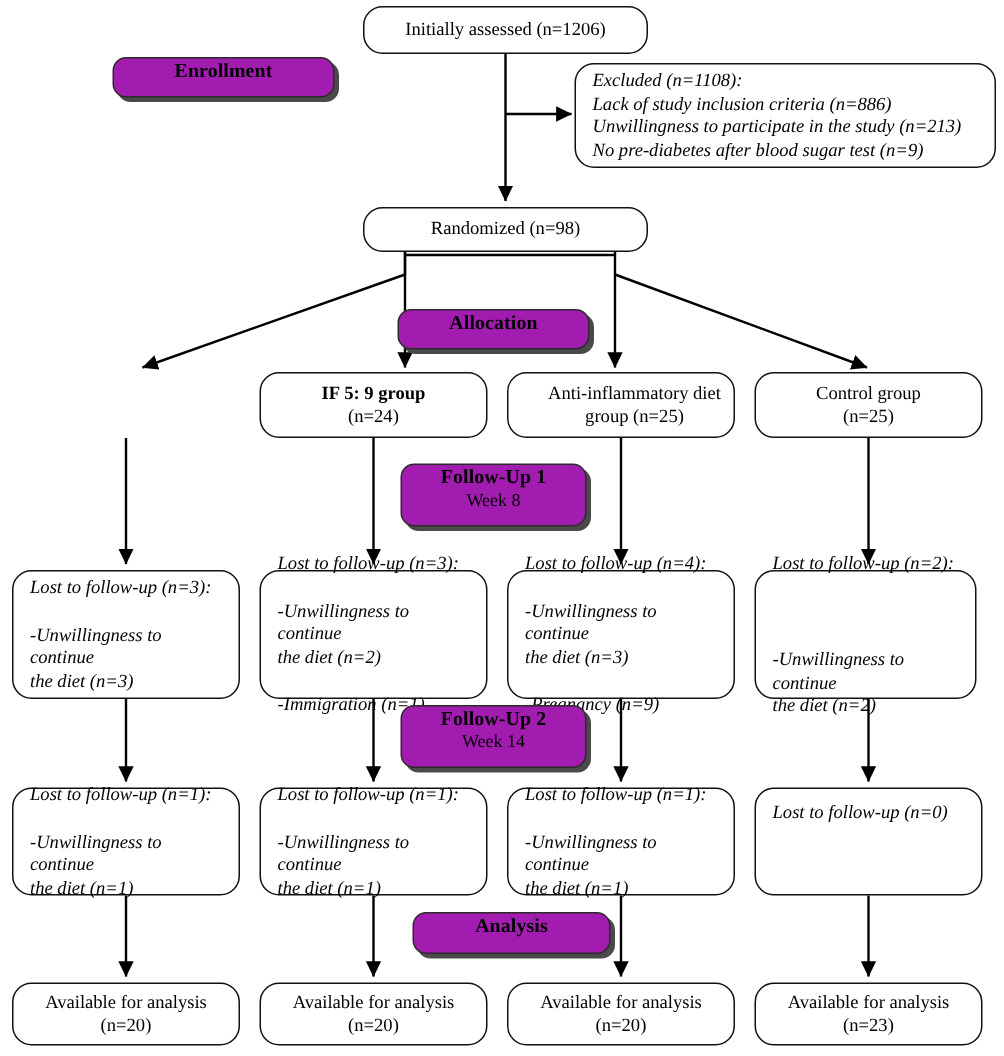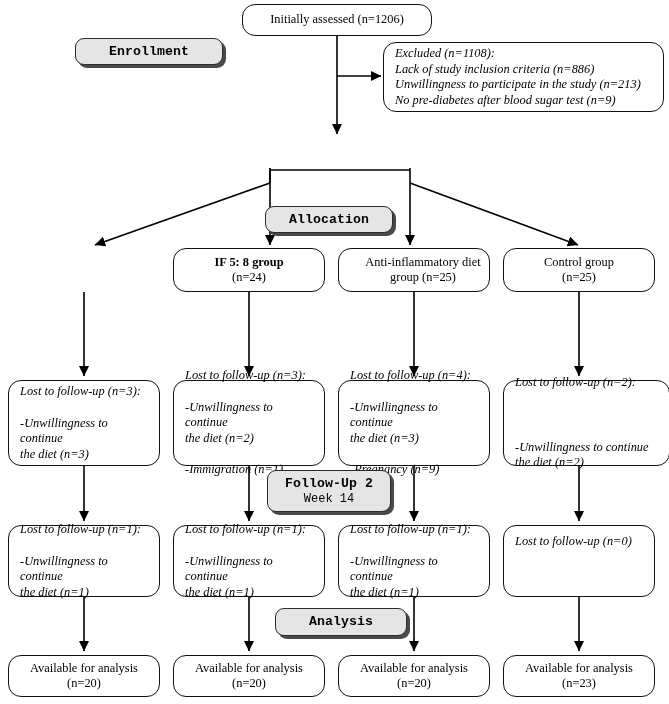--- a/index.html
+++ b/index.html
@@ -43,29 +43,27 @@
   .box.center{padding:5px 6px;}
   .box.left .line{padding-left:1px;}
   .box .line.gap{margin-top:16px;}
   .box .line.b{font-weight:bold;}
 
   .stage{
     position:absolute;
     box-sizing:border-box;
     border:1.4px solid #2b2b2b;
     border-radius:9px;
-    background:#e5e5e5;
+    background:#a21caf;
     box-shadow:3px 3px 0 0 #4a4a4a;
     display:flex;
     flex-direction:column;
     align-items:center;
-    justify-content:center;
     text-align:center;
     z-index:3;
-    font-family:Liberation Mono, monospace;
   }
   .stage .t1{
     font-size:13.2px;
     font-weight:bold;
     line-height:16px;
     letter-spacing:.1px;
   }
   .stage .t2{
     font-size:12px;
     line-height:15px;
@@ -121,57 +119,64 @@
     <div class="t1">Enrollment</div>
   </div>
 
   <div class="box left" style="left:383px;top:42px;width:281px;height:70px;">
     <div class="line">Excluded (n=1108):</div>
     <div class="line">Lack of study inclusion criteria (n=886)</div>
     <div class="line">Unwillingness to participate in the study (n=213)</div>
     <div class="line">No pre-diabetes after blood sugar test (n=9)</div>
   </div>
 
+  <div class="box center" style="left:242px;top:138px;width:190px;height:30px;">
+    <div class="line">Randomized (n=98)</div>
+  </div>
 
   <div class="stage" style="left:265px;top:206px;width:128px;height:27px;">
     <div class="t1">Allocation</div>
   </div>
 
   <div class="box center" style="left:173px;top:248px;width:152px;height:44px;">
-    <div class="line b">IF 5: 8 group</div>
+    <div class="line b">IF 5: 9 group</div>
     <div class="line">(n=24)</div>
   </div>
   <div class="box center" style="left:338px;top:248px;width:152px;height:44px;padding-left:24px;">
     <div class="line">Anti-inflammatory diet</div>
     <div class="line">group (n=25)</div>
   </div>
   <div class="box center" style="left:503px;top:248px;width:152px;height:44px;">
     <div class="line">Control group</div>
     <div class="line">(n=25)</div>
   </div>
 
+  <div class="stage" style="left:267px;top:309px;width:124px;height:42px;">
+    <div class="t1">Follow-Up 1</div>
+    <div class="t2">Week 8</div>
+  </div>
 
   <div class="box left" style="left:8px;top:380px;width:152px;height:86px;">
     <div class="line">Lost to follow-up (n=3):</div>
     <div class="line gap">-Unwillingness to continue
 the diet (n=3)</div>
   </div>
   <div class="box left" style="left:173px;top:380px;width:152px;height:86px;">
     <div class="line">Lost to follow-up (n=3):</div>
     <div class="line gap">-Unwillingness to continue
 the diet (n=2)</div>
     <div class="line gap">-Immigration (n=1)</div>
   </div>
   <div class="box left" style="left:338px;top:380px;width:152px;height:86px;">
     <div class="line">Lost to follow-up (n=4):</div>
     <div class="line gap">-Unwillingness to continue
 the diet (n=3)</div>
     <div class="line gap">-Pregnancy (n=9)</div>
   </div>
-  <div class="box left" style="left:503px;top:380px;width:167px;height:86px;gap:33px;">
+  <div class="box left" style="left:503px;top:380px;width:148px;height:86px;gap:33px;">
     <div class="line">Lost to follow-up (n=2):</div>
     <div class="line gap">-Unwillingness to continue
 the diet (n=2)</div>
   </div>
 
   <div class="stage" style="left:267px;top:470px;width:124px;height:42px;">
     <div class="t1">Follow-Up 2</div>
     <div class="t2">Week 14</div>
   </div>
 

